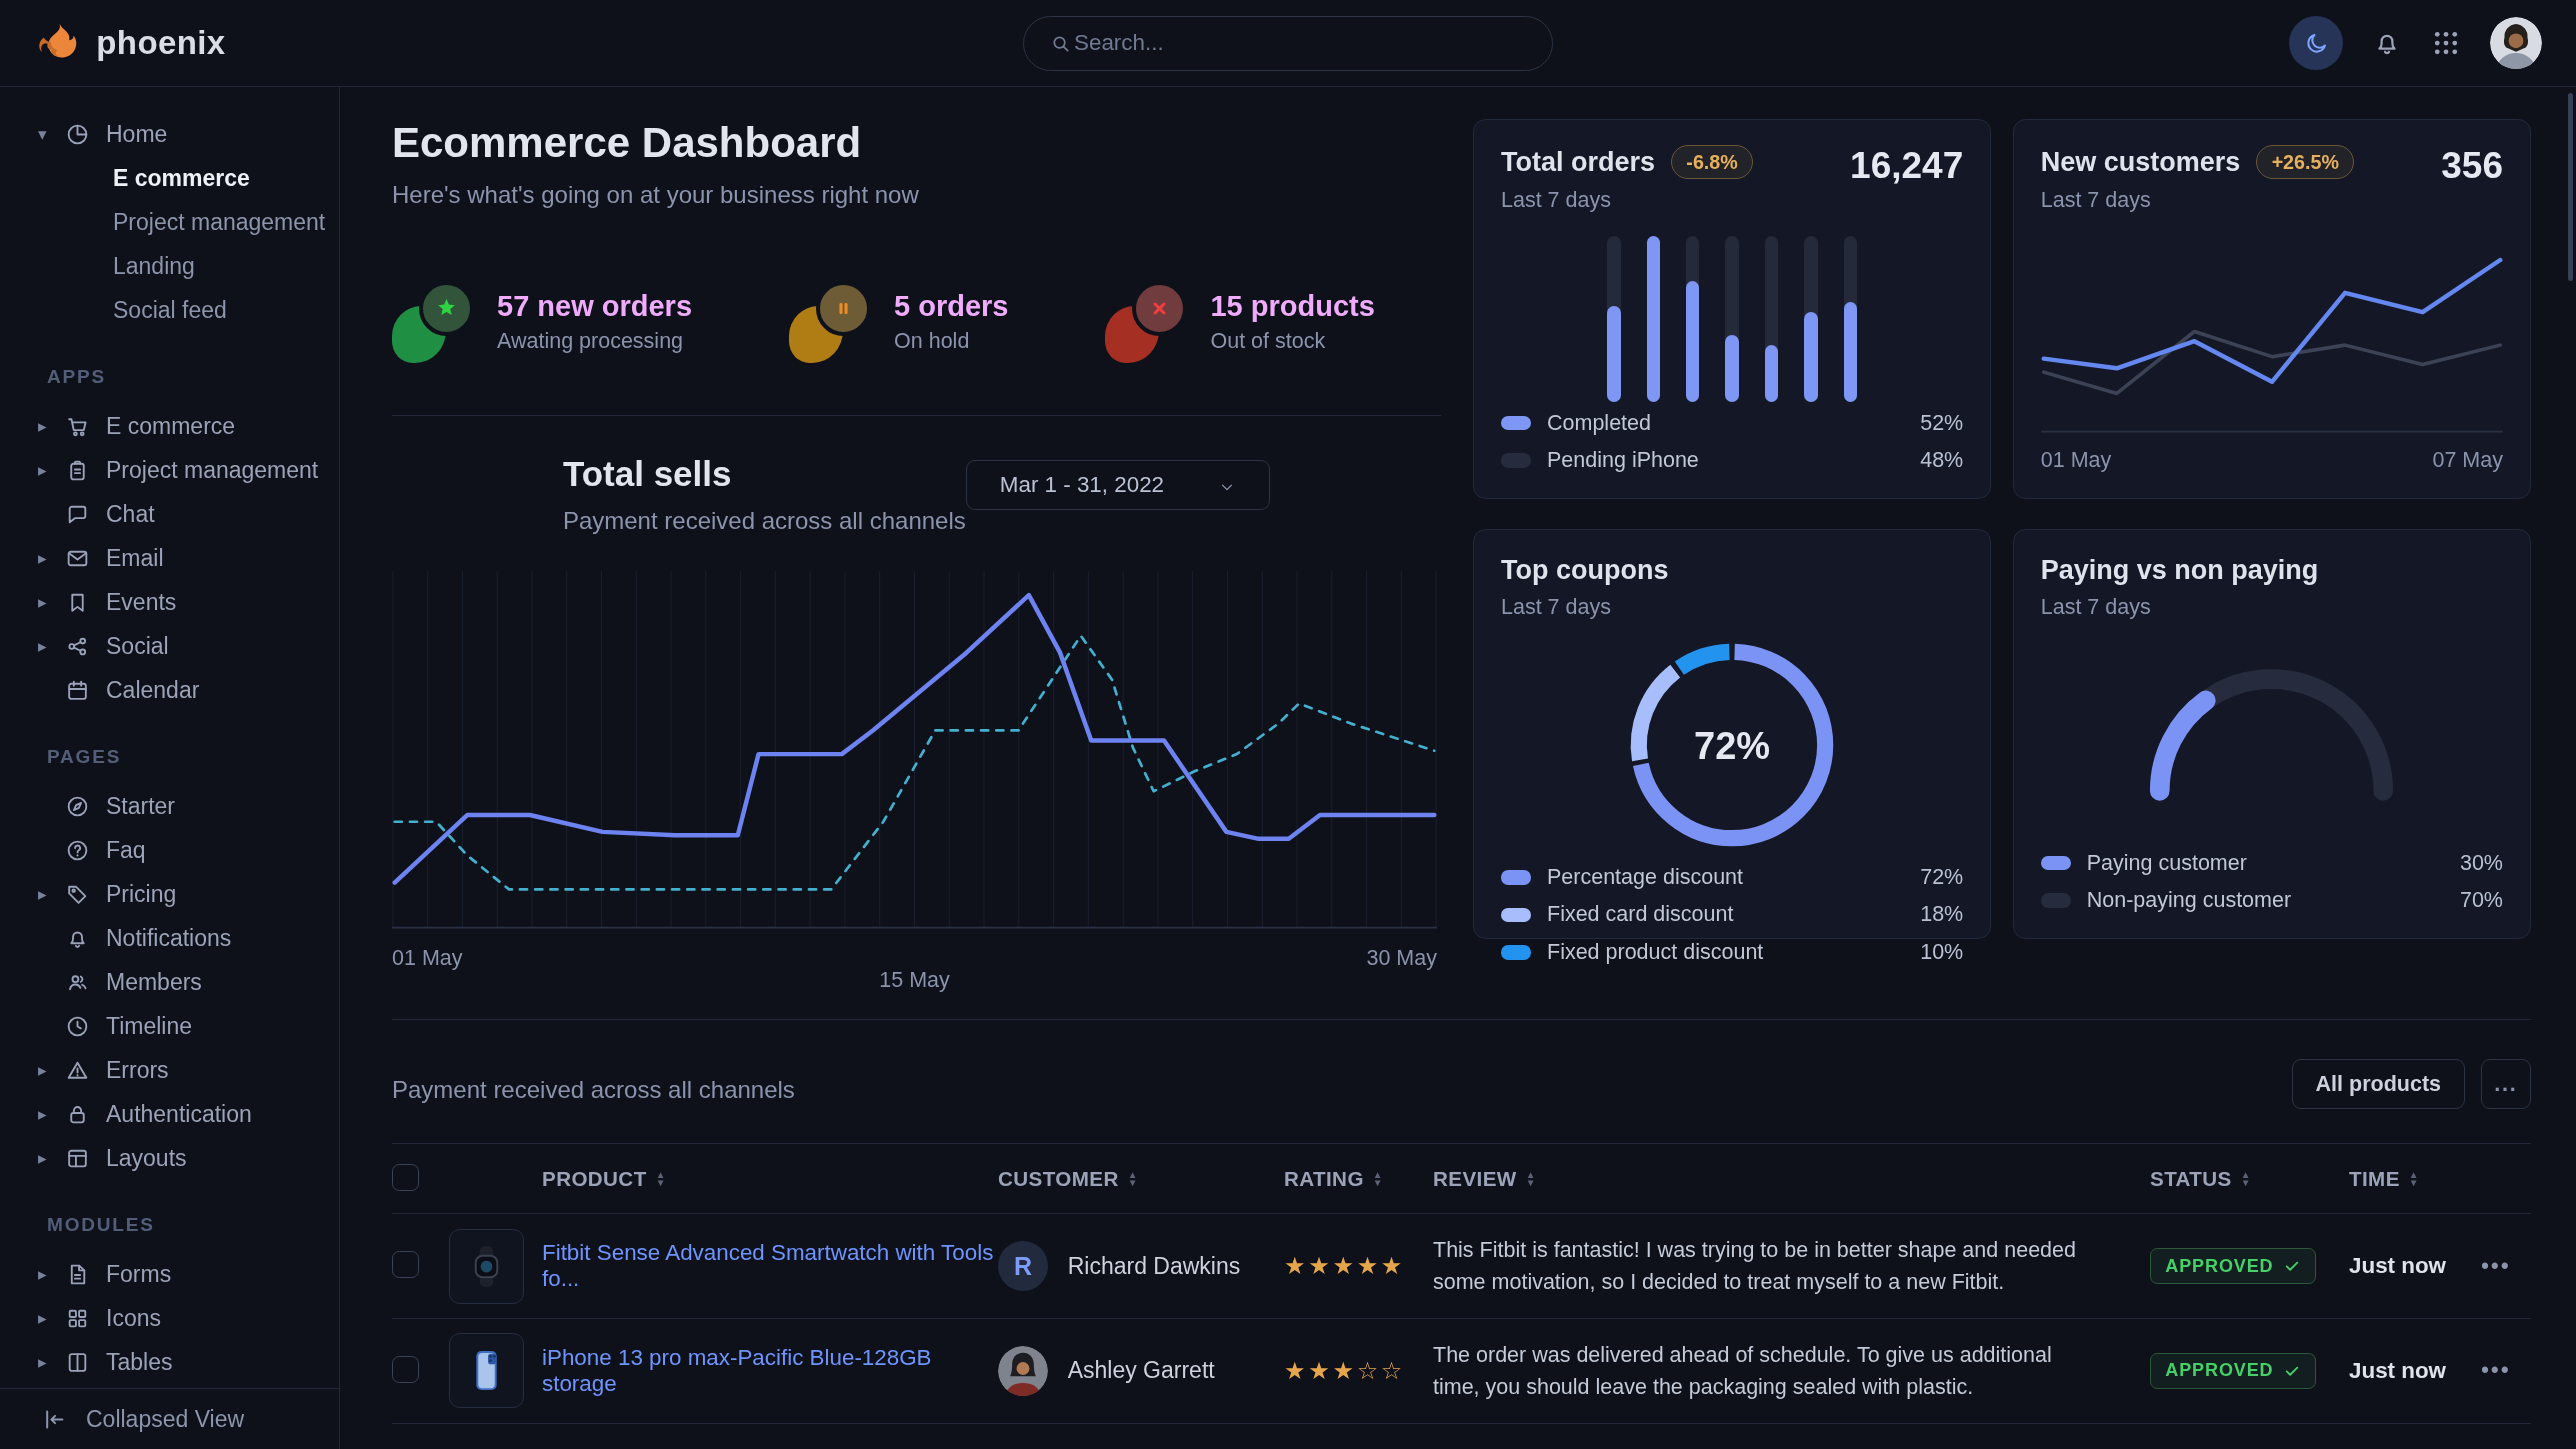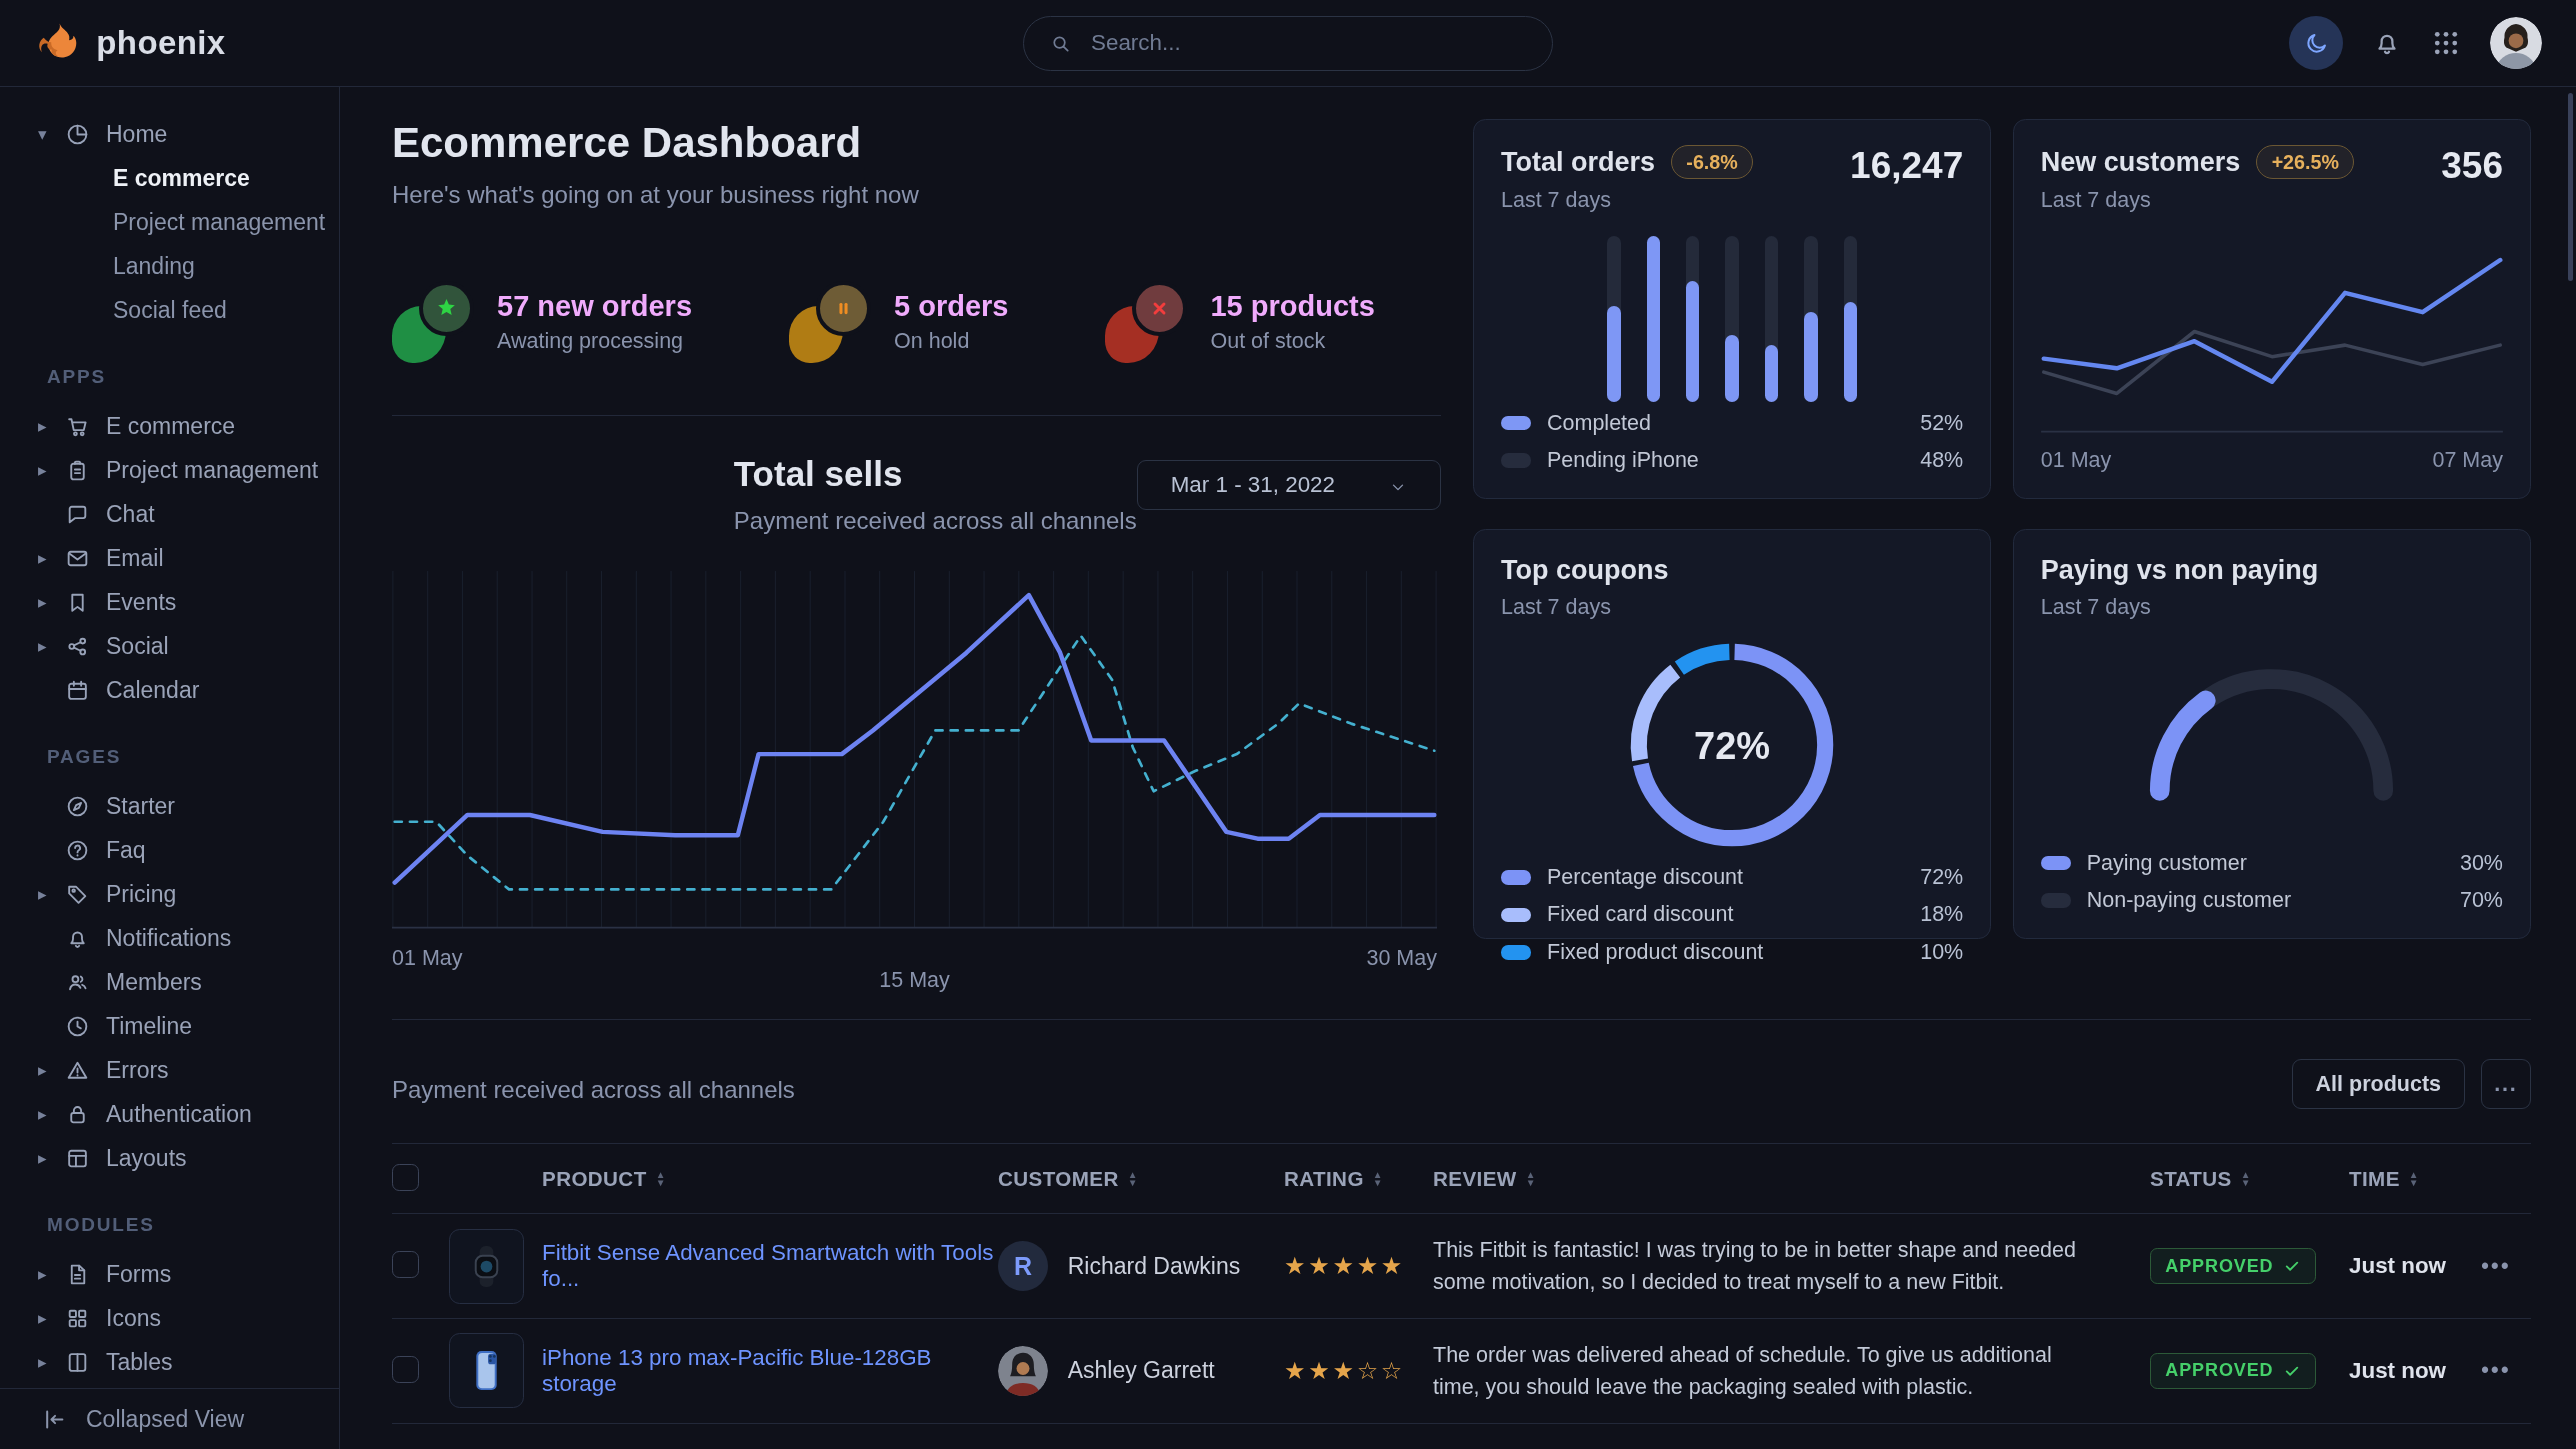--- a/index.html
+++ b/index.html
@@ -11,21 +11,21 @@
     position:relative;
   }
   .icn { width:25px; height:25px; display:block; }
   button { background:none; border:none; color:inherit; font:inherit; cursor:pointer; }
 
   
   .topnav { height:87px; display:flex; align-items:center; padding:0 34px; border-bottom:0.9px solid #222839; position:relative; }
   .brand { display:flex; align-items:center; gap:14.3px; cursor:pointer; }
   .brand svg { width:48px; height:48px; }
   .brand-text { font-size:33px; font-weight:600; color:#d9dde6; letter-spacing:0.4px; }
-  .nav-search { position:absolute; left:50%; transform:translateX(-50%); width:530px; height:55px; border:0.9px solid #2b3344; border-radius:28px; display:flex; align-items:center; gap:19px; padding:0 25px; color:#707b93; }
+  .nav-search { position:absolute; left:50%; transform:translateX(-50%); width:530px; height:55px; border:0.9px solid #2b3344; border-radius:28px; display:flex; align-items:center; gap:2px; padding:0 25px; color:#707b93; }
   .nav-search .icn { width:23px; height:23px; }
   .nav-search input { flex:1; background:transparent; border:none; outline:none; color:#aeb7c9; font-size:22.4px; font-family:inherit; }
   .nav-search input::placeholder { color:#707b93; }
   .nav-right { margin-left:auto; display:flex; align-items:center; gap:29px; }
   .moon-btn { width:54px; height:54px; border-radius:50%; background:#253457; display:flex; align-items:center; justify-content:center; color:#7ea6ff; }
   .moon-btn .icn { width:27px; height:27px; }
   .nav-ic-btn { color:#9aa3b8; display:flex; }
   .nav-ic-btn .icn { width:30px; height:30px; }
   .nav-avatar { width:52px; height:52px; border-radius:50%; overflow:hidden; padding:0; }
   .nav-avatar svg { width:100%; height:100%; display:block; }
@@ -54,21 +54,21 @@
   .blob-wrap { position:relative; width:82px; height:82px; flex-shrink:0; }
   .blob { position:absolute; left:0; bottom:0; width:54px; height:57px; border-radius:58% 42% 60% 40% / 55% 45% 60% 40%; }
   .bcirc { position:absolute; right:0; top:0; width:55px; height:55px; border-radius:50%; border:4.5px solid #0f111a; display:flex; align-items:center; justify-content:center; }
   .bcirc .icn { width:27px; height:27px; }
   .stat.green  .blob{background:#1f8f44;} .stat.green  .bcirc{background:#31543b; color:#2ed344;}
   .stat.orange .blob{background:#b07c14;} .stat.orange .bcirc{background:#6e5c36; color:#ef8d23;}
   .stat.red    .blob{background:#a52f23;} .stat.red    .bcirc{background:#703c3e; color:#f23d3d;}
   .stat-value { font-size:29px; font-weight:700; color:#f0abfc; }
   .stat-cap { font-size:21.5px; color:#8a94ad; margin-top:6.3px; }
   .div-left { border:none; border-top:0.9px solid #222839; margin:52px 0 38px; }
-  .ts-head { display:flex; align-items:flex-start; justify-content:flex-end;margin-top:32px; }
+  .ts-head { display:flex; align-items:flex-start; justify-content:center;margin-top:32px; }
   h2 { font-size:35px; font-weight:700; color:#e1e5ee; }
   .section-sub { font-size:24px; color:#8a94ad; margin-top:12.5px; }
   .date-select { height:50px; margin-top:5.4px; padding:0 33px; border:0.9px solid #2b3344; border-radius:9px; display:flex; align-items:center; gap:54px; color:#b9c2d4; font-size:22.4px; }
   .date-select .icn { width:18px; height:18px; color:#8a94ad; }
   .ts-chart-wrap { margin-top:36px; }
   .ts-labels { position:relative; display:flex; justify-content:space-between; margin-top:14.3px; font-size:21.5px; color:#8a94ad; width:1045px; }
   .ts-labels .mid { position:absolute; left:50%; transform:translateX(-50%);margin-top:22px; }
 
   
   .right-col { flex:1; display:grid; grid-template-columns:1fr 1fr; grid-template-rows:380px 410px; gap:30px 21.5px; }

